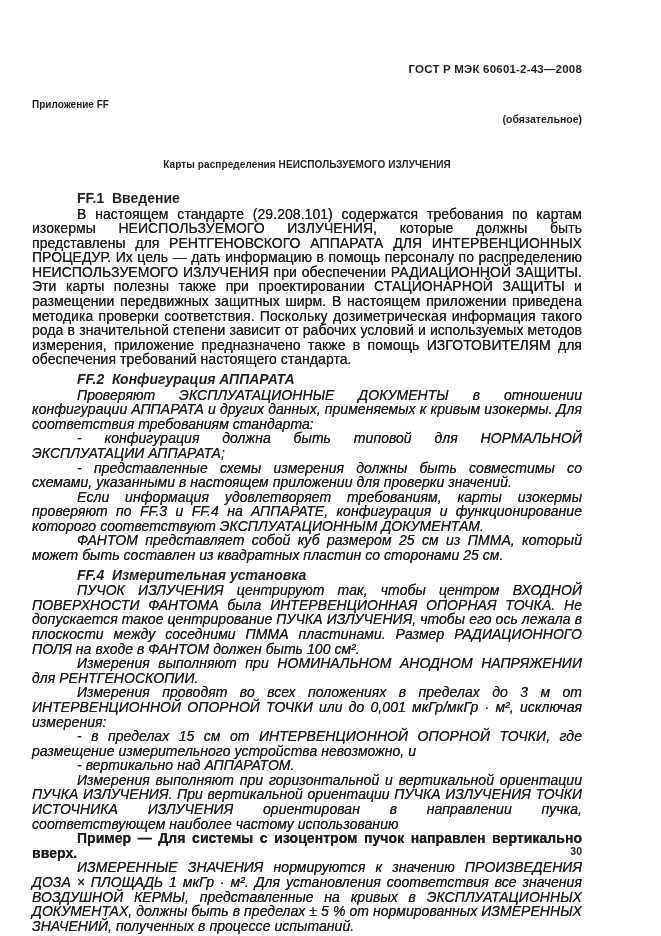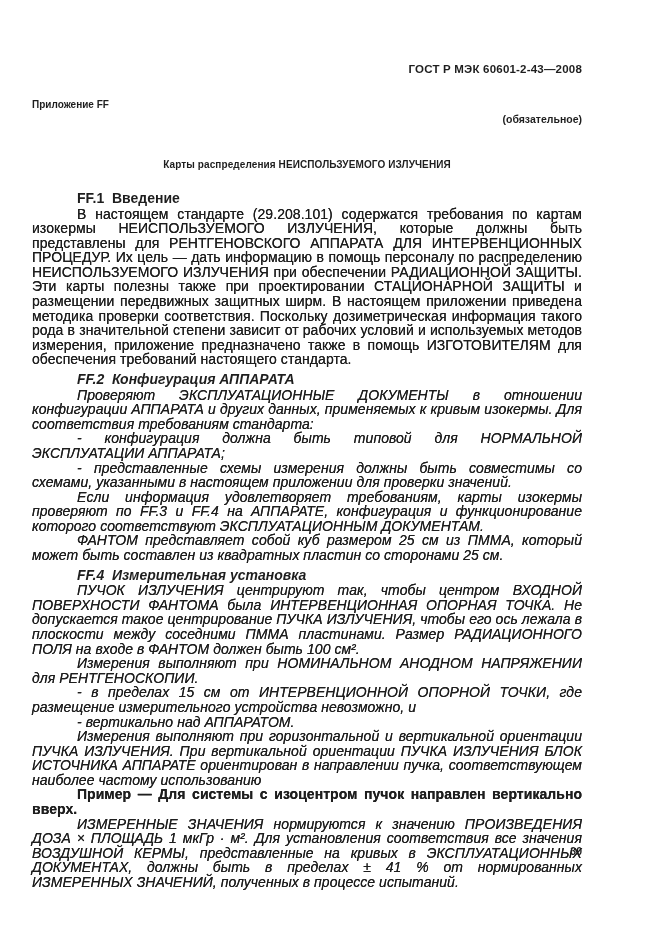--- a/index.html
+++ b/index.html
@@ -110,22 +110,23 @@
   <p class="body it">Проверяют ЭКСПЛУАТАЦИОННЫЕ ДОКУМЕНТЫ в отношении конфигурации АППАРАТА и других данных, применяемых к кривым изокермы. Для соответствия требованиям стандарта:</p>
   <p class="body it">- конфигурация должна быть типовой для НОРМАЛЬНОЙ ЭКСПЛУАТАЦИИ АППАРАТА;</p>
   <p class="body it">- представленные схемы измерения должны быть совместимы со схемами, указанными в настоящем приложении для проверки значений.</p>
   <p class="body it">Если информация удовлетворяет требованиям, карты изокермы проверяют по FF.3 и FF.4 на АППАРАТЕ, конфигурация и функционирование которого соответствуют ЭКСПЛУАТАЦИОННЫМ ДОКУМЕНТАМ.</p>
 
   <p class="body it">ФАНТОМ представляет собой куб размером 25 см из ПММА, который может быть составлен из квадратных пластин со сторонами 25 см.</p>
 
   <h2 class="section-heading it">FF.4  Измерительная установка</h2>
   <p class="body it">ПУЧОК ИЗЛУЧЕНИЯ центрируют так, чтобы центром ВХОДНОЙ ПОВЕРХНОСТИ ФАНТОМА была ИНТЕРВЕНЦИОННАЯ ОПОРНАЯ ТОЧКА. Не допускается такое центрирование ПУЧКА ИЗЛУЧЕНИЯ, чтобы его ось лежала в плоскости между соседними ПММА пластинами. Размер РАДИАЦИОННОГО ПОЛЯ на входе в ФАНТОМ должен быть 100 см².</p>
   <p class="body it">Измерения выполняют при НОМИНАЛЬНОМ АНОДНОМ НАПРЯЖЕНИИ для РЕНТГЕНОСКОПИИ.</p>
+  <p class="body it">Измерения проводят во всех положениях в пределах до 3 м от ИНТЕРВЕНЦИОННОЙ ОПОРНОЙ ТОЧКИ или до 0,001 мкГр/мкГр · м², исключая измерения:</p>
   <p class="body it">- в пределах 15 см от ИНТЕРВЕНЦИОННОЙ ОПОРНОЙ ТОЧКИ, где размещение измерительного устройства невозможно, и</p>
   <p class="body it">- вертикально над АППАРАТОМ.</p>
-  <p class="body it">Измерения выполняют при горизонтальной и вертикальной ориентации ПУЧКА ИЗЛУЧЕНИЯ. При вертикальной ориентации ПУЧКА ИЗЛУЧЕНИЯ БЛОК ИСТОЧНИКА АППАРАТЕ ориентирован в направлении пучка, соответствующем наиболее частому использованию</p>
+  <p class="body it">Измерения выполняют при горизонтальной и вертикальной ориентации ПУЧКА ИЗЛУЧЕНИЯ. При вертикальной ориентации ПУЧКА ИЗЛУЧЕНИЯ ТОЧКИ ИСТОЧНИКА ИЗЛУЧЕНИЯ ориентирован в направлении пучка, соответствующем наиболее частому использованию</p>
   <p class="body example">Пример — Для системы с изоцентром пучок направлен вертикально вверх.</p>
 
-  <p class="body it">ИЗМЕРЕННЫЕ ЗНАЧЕНИЯ нормируются к значению ПРОИЗВЕДЕНИЯ ДОЗА × ПЛОЩАДЬ 1 мкГр · м². Для установления соответствия все значения ВОЗДУШНОЙ КЕРМЫ, представленные на кривых в ЭКСПЛУАТАЦИОННЫХ ДОКУМЕНТАХ, должны быть в пределах ± 41 % от нормированных ИЗМЕРЕННЫХ ЗНАЧЕНИЙ, полученных в процессе испытаний.</p>
+  <p class="body it">ИЗМЕРЕННЫЕ ЗНАЧЕНИЯ нормируются к значению ПРОИЗВЕДЕНИЯ ДОЗА × ПЛОЩАДЬ 1 мкГр · м². Для установления соответствия все значения ВОЗДУШНОЙ КЕРМЫ, представленные на кривых в ЭКСПЛУАТАЦИОННЫХ ДОКУМЕНТАХ, должны быть в пределах ± 5 % от нормированных ИЗМЕРЕННЫХ ЗНАЧЕНИЙ, полученных в процессе испытаний.</p>
 
 </div>
 
 <div class="page-number">30</div>
 
 </body></html>

